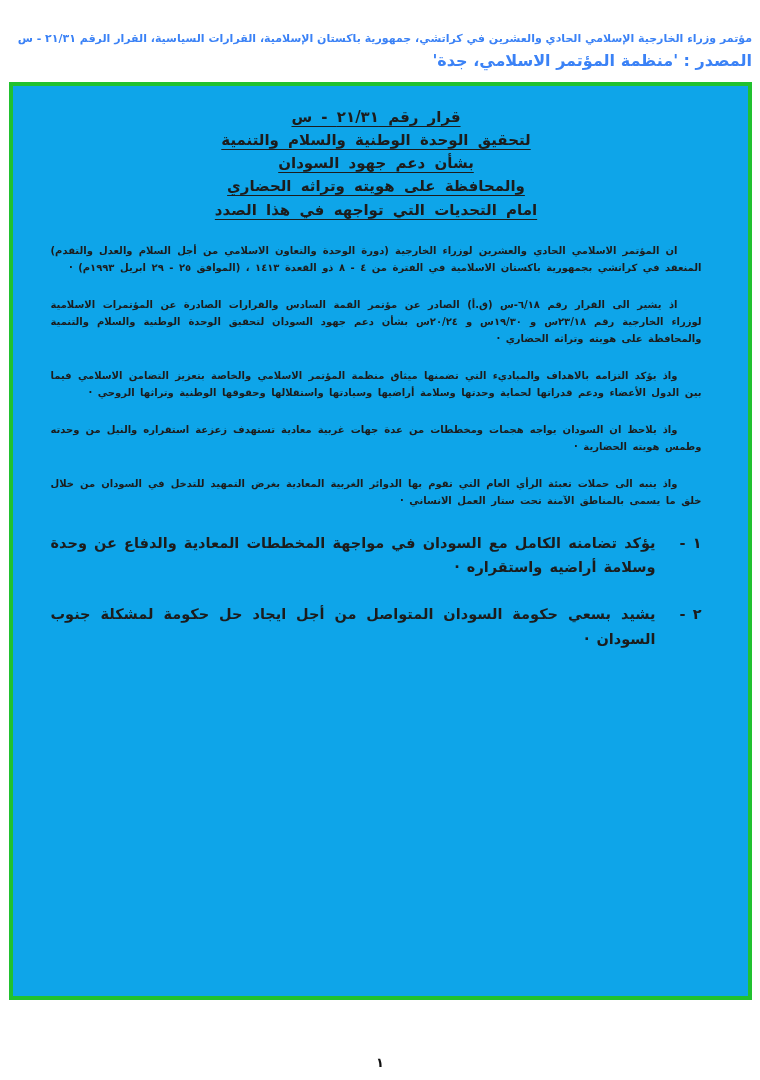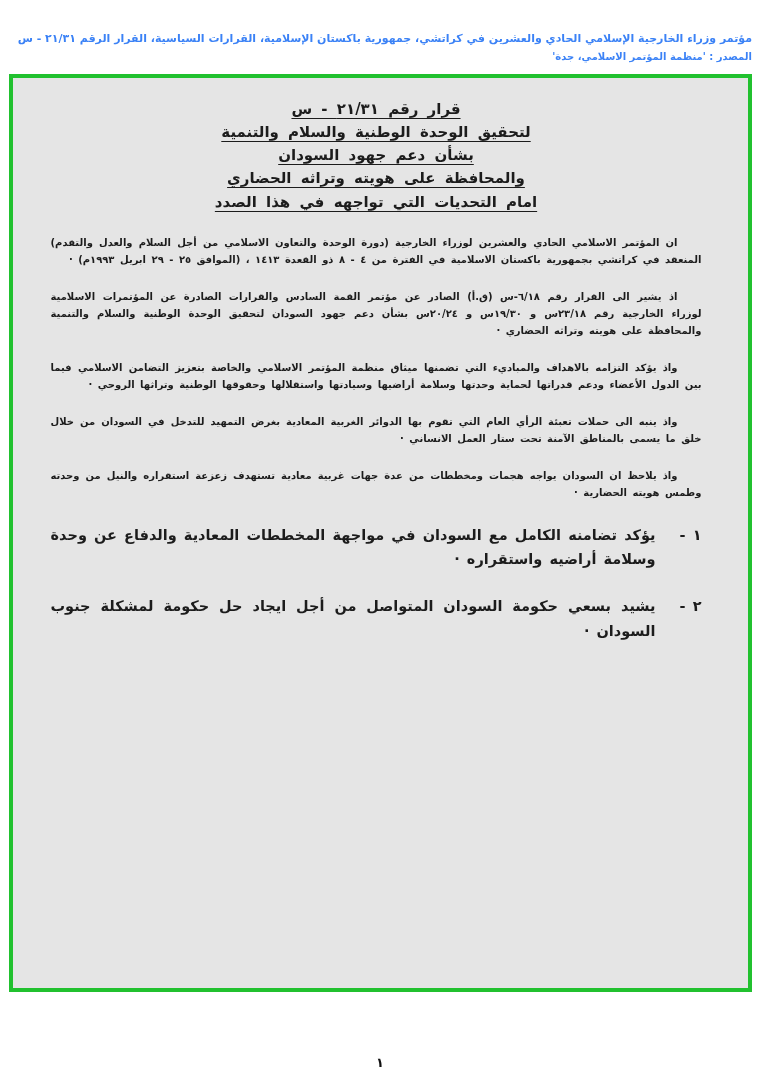--- a/index.html
+++ b/index.html
@@ -19,29 +19,29 @@
     text-align: right;
     font-weight: bold;
     color: #3b82f6;
   }
   .src-header .line1 {
     font-size: 11px;
     line-height: 1.6;
     letter-spacing: 0;
   }
   .src-header .line2 {
-    font-size: 10px;
+    font-size: 16px;
     margin-top: 3px;
   }
   .scan-frame {
     margin: 12px auto 0 auto;
     width: 743px;
     min-height: 918px;
     border: 4px solid #21c12f;
-    background: #e5e5e5;
+    background: #0ea5e9;
     padding: 20px 46px 26px 38px;
   }
   .title-block {
     text-align: center;
     font-weight: bold;
     font-size: 15px;
     line-height: 1.55;
     margin-bottom: 10px;
   }
   .title-line {
@@ -103,23 +103,23 @@
       <div class="title-line">والمحافظة على هويته وتراثه الحضاري</div>
       <div class="title-line">امام التحديات التي تواجهه في هذا الصدد</div>
     </div>
 
     <p class="para"><span>ان المؤتمر الاسلامي الحادي والعشرين لوزراء الخارجية (دورة الوحدة والتعاون الاسلامي من أجل السلام والعدل والتقدم) المنعقد في كراتشي بجمهورية باكستان الاسلامية في الفترة من ٤ - ٨ ذو القعدة ١٤١٣ ، (الموافق ٢٥ - ٢٩ ابريل ١٩٩٣م) ·</span></p>
 
     <p class="para"><span class="lead">اذ يشير</span> <span>الى القرار رقم ٦/١٨-س (ق.أ) الصادر عن مؤتمر القمة السادس والقرارات الصادرة عن المؤتمرات الاسلامية لوزراء الخارجية رقم ٢٣/١٨س و ١٩/٣٠س و ٢٠/٢٤س بشأن دعم جهود السودان لتحقيق الوحدة الوطنية والسلام والتنمية والمحافظة على هويته وتراثه الحضاري ·</span></p>
 
     <p class="para"><span class="lead">واذ يؤكد</span> <span>التزامه بالاهداف والمباديء التي تضمنها ميثاق منظمة المؤتمر الاسلامي والخاصة بتعزيز التضامن الاسلامي فيما بين الدول الأعضاء ودعم قدراتها لحماية وحدتها وسلامة أراضيها وسيادتها واستقلالها وحقوقها الوطنية وتراثها الروحي ·</span></p>
 
+    <p class="para"><span class="lead">واذ يلاحظ</span> <span>ان السودان يواجه هجمات ومخططات من عدة جهات غربية معادية تستهدف زعزعة استقراره والنيل من وحدته وطمس هويته الحضارية ·</span></p>
+
     <p class="para"><span class="lead">واذ ينبه</span> <span>الى حملات تعبئة الرأي العام التي تقوم بها الدوائر الغربية المعادية بغرض التمهيد للتدخل في السودان من خلال خلق ما يسمى بالمناطق الآمنة تحت ستار العمل الانساني ·</span></p>
-
-    <p class="para"><span class="lead">واذ يلاحظ</span> <span>ان السودان يواجه هجمات ومخططات من عدة جهات غربية معادية تستهدف زعزعة استقراره والنيل من وحدته وطمس هويته الحضارية ·</span></p>
 
     <div class="items">
 
       <div class="item">
         <span class="num">١ -</span>
         <span class="item-text"><span class="lead">يؤكد</span> <span>تضامنه الكامل مع السودان في مواجهة المخططات المعادية والدفاع عن وحدة وسلامة أراضيه واستقراره ·</span></span>
       </div>
 
       <div class="item">
         <span class="num">٢ -</span>

